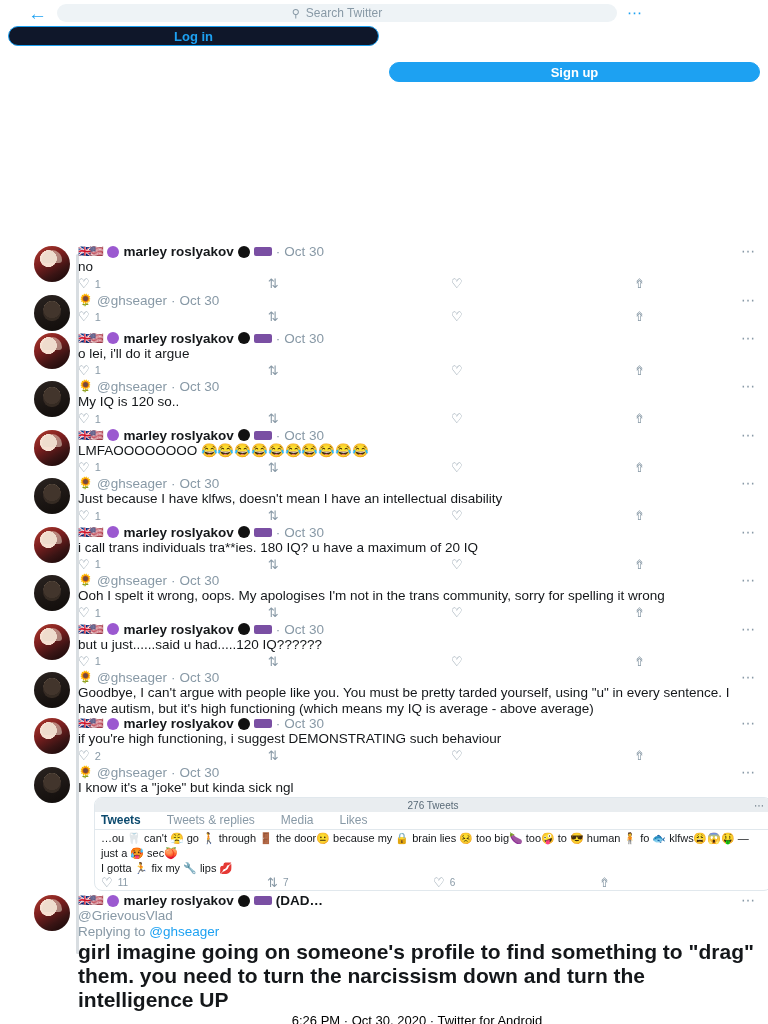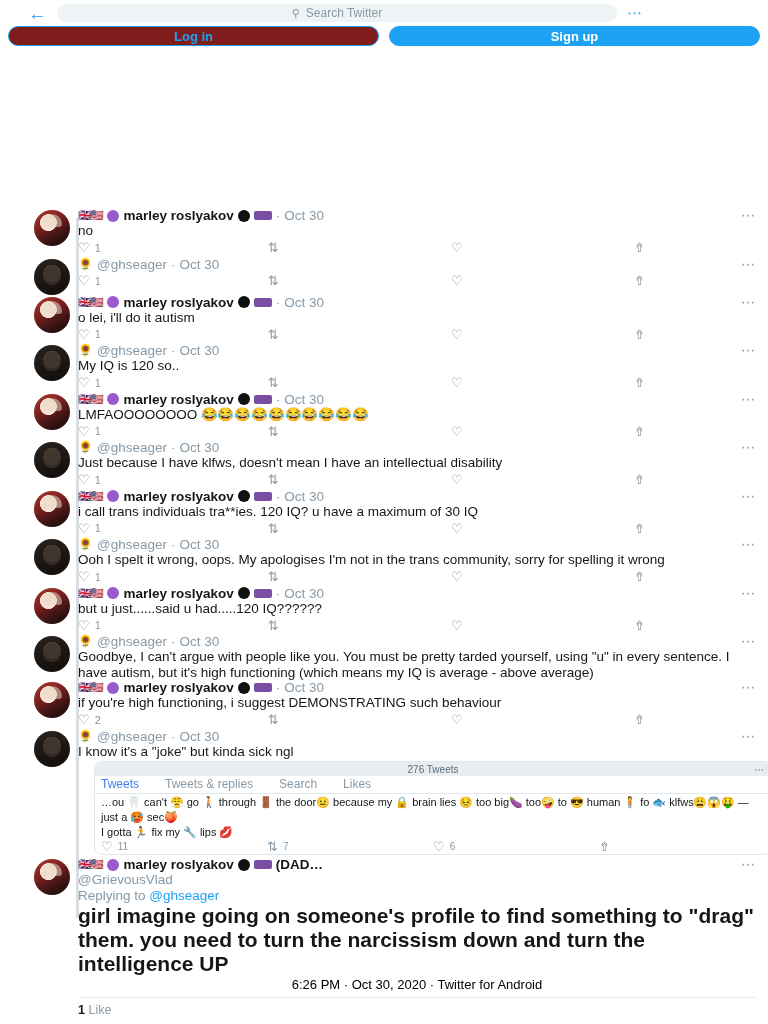--- a/index.html
+++ b/index.html
@@ -69,26 +69,27 @@
     border-radius: 11px;
     font-size: 13px;
     display: flex;
     align-items: center;
     justify-content: center;
     font-weight: bold;
   }
   .btn-login {
     border: 1px solid #1da1f2;
     color: #1da1f2;
-    background: #7f1d1d;
+    background: #0f172a;
   }
   .btn-signup {
     background: #1da1f2;
     color: #ffffff;
     border: 1px solid #1da1f2;
+    margin-top: 36px;
   }
 
   
   .thread {
     position: relative;
     padding: 0;
     margin-top: 158px;
   }
   .thread-line {
     position: absolute;
@@ -268,22 +269,22 @@
   }
   .card-tabs {
     display: flex;
     font-size: 12px;
     color: #8899a6;
     border-bottom: 1px solid #e1e8ed;
     padding: 1px 6px 2px 6px;
     gap: 26px;
   }
   .card-tabs .sel {
-    color: #3b82f6;
-    font-weight: normal;
+    color: #0c4a6e;
+    font-weight: bold;
   }
   .card-body {
     font-size: 11px;
     line-height: 15px;
     color: #14171a;
     padding: 1px 6px 0 6px;
     white-space: pre-wrap;
   }
   .card-actions {
     display: flex;
@@ -381,21 +382,21 @@
         <div class="tline">
           <span class="flag">🇬🇧🇺🇸</span>
           <span class="badge-circle bc-purple"></span>
           <span class="dname">marley roslyakov</span>
           <span class="badge-circle bc-black"></span>
           <span class="bc-bar"></span>
           <span class="sep">·</span>
           <span class="date">Oct 30</span>
           <span class="more">⋯</span>
         </div>
-        <div class="ttext">o lei, i'll do it autism</div>
+        <div class="ttext">o lei, i'll do it argue</div>
         <div class="actions">
           <div class="act">
               <span class="ic">♡︎</span>
               <span>1</span>
             </div>
           <div class="act">
               <span class="ic">⇅</span>
             </div>
           <div class="act">
               <span class="ic">♡</span>
@@ -503,21 +504,21 @@
         <div class="tline">
           <span class="flag">🇬🇧🇺🇸</span>
           <span class="badge-circle bc-purple"></span>
           <span class="dname">marley roslyakov</span>
           <span class="badge-circle bc-black"></span>
           <span class="bc-bar"></span>
           <span class="sep">·</span>
           <span class="date">Oct 30</span>
           <span class="more">⋯</span>
         </div>
-        <div class="ttext">i call trans individuals tra**ies. 120 IQ? u have a maximum of 30 IQ</div>
+        <div class="ttext">i call trans individuals tra**ies. 180 IQ? u have a maximum of 20 IQ</div>
         <div class="actions">
           <div class="act">
               <span class="ic">♡︎</span>
               <span>1</span>
             </div>
           <div class="act">
               <span class="ic">⇅</span>
             </div>
           <div class="act">
               <span class="ic">♡</span>
@@ -649,21 +650,21 @@
         <div class="ttext">I know it's a "joke" but kinda sick ngl</div>
 
         <div class="card">
           <div class="card-top">
             <span>276 Tweets</span>
             <span class="cdots">⋯</span>
           </div>
           <div class="card-tabs">
             <span class="sel">Tweets</span>
             <span>Tweets &amp; replies</span>
-            <span>Search</span>
+            <span>Media</span>
             <span>Likes</span>
           </div>
           <div class="card-body">…ou 🦷 can't 😤 go 🚶 through 🚪 the door😐 because my 🔒 brain lies 😣 too big🍆 too🤪 to 😎 human 🧍 fo 🐟 klfws😩😱🤑 — just a 🥵 sec🍑
 I gotta 🏃 fix my 🔧 lips 💋</div>
           <div class="card-actions">
             <div class="act">
                 <span class="ic">♡︎</span>
                 <span>11</span>
               </div>
             <div class="act">

